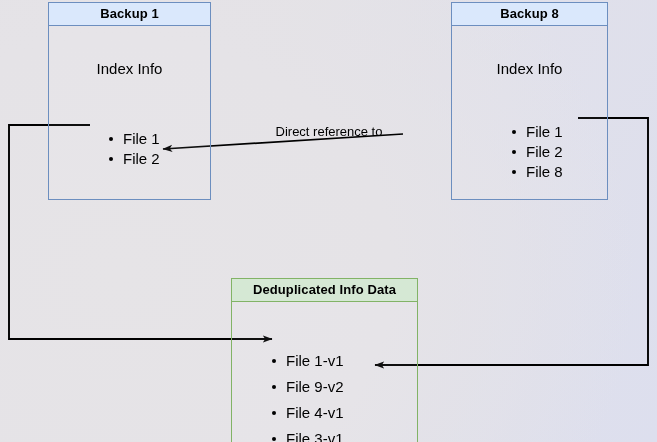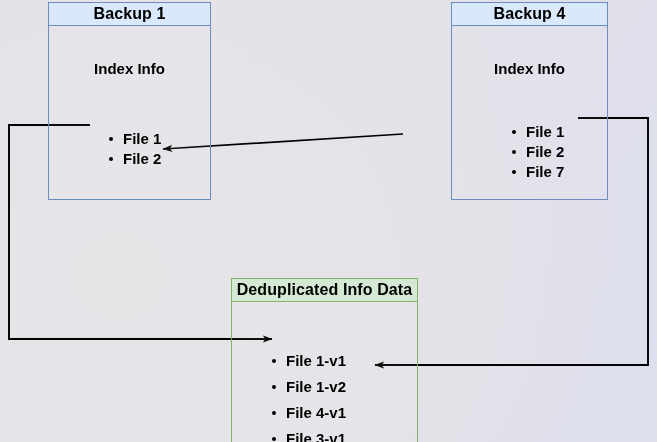--- a/index.html
+++ b/index.html
@@ -41,35 +41,34 @@
     background: rgba(255,255,255,0.06);
   }
   .node.green {
     border-color: #82b366;
   }
   .node-header {
     box-sizing: border-box;
     height: 23px;
     line-height: 22px;
     text-align: center;
-    font-size: 16px;
+    font-size: 13px;
     font-weight: bold;
     color: #000;
     background: #dae8fc;
     border-bottom: 1px solid #6c8ebf;
     letter-spacing: .1px;
   }
   .node.green .node-header {
     background: #d5e8d4;
     border-bottom-color: #82b366;
   }
   .node-body {
     position: relative;
     height: calc(100% - 23px);
-    font-weight: bold;
   }
   .node-subtitle {
     position: absolute;
     left: 0;
     right: 0;
     top: 34px;
     text-align: center;
     font-size: 15px;
     color: #000;
   }
@@ -141,39 +140,40 @@
     <div class="node-body">
       <div class="node-subtitle">Index Info</div>
       <ul class="items" id="b1-items">
         <li>File 1</li>
         <li>File 2</li>
       </ul>
     </div>
   </div>
 
   <div class="node" id="backup2" style="left:451px; top:2px; width:157px; height:198px;">
-    <div class="node-header">Backup 4</div>
+    <div class="node-header">Backup 8</div>
     <div class="node-body">
       <div class="node-subtitle">Index Info</div>
       <ul class="items" id="b2-items">
         <li>File 1</li>
         <li>File 2</li>
-        <li>File 7</li>
+        <li>File 8</li>
       </ul>
     </div>
   </div>
 
   <div class="node green" id="dedup" style="left:231px; top:278px; width:187px; height:170px;">
     <div class="node-header">Deduplicated Info Data</div>
     <div class="node-body">
       <ul class="items" id="dd-items">
         <li>File 1-v1</li>
-        <li>File 1-v2</li>
+        <li>File 9-v2</li>
         <li>File 4-v1</li>
         <li>File 3-v1</li>
       </ul>
     </div>
   </div>
 
   <div class="annotation" style="left:248px; top:123px; width:162px;">
+    <div>Direct reference to</div>
   </div>
 
 </div>
 
 </body></html>

